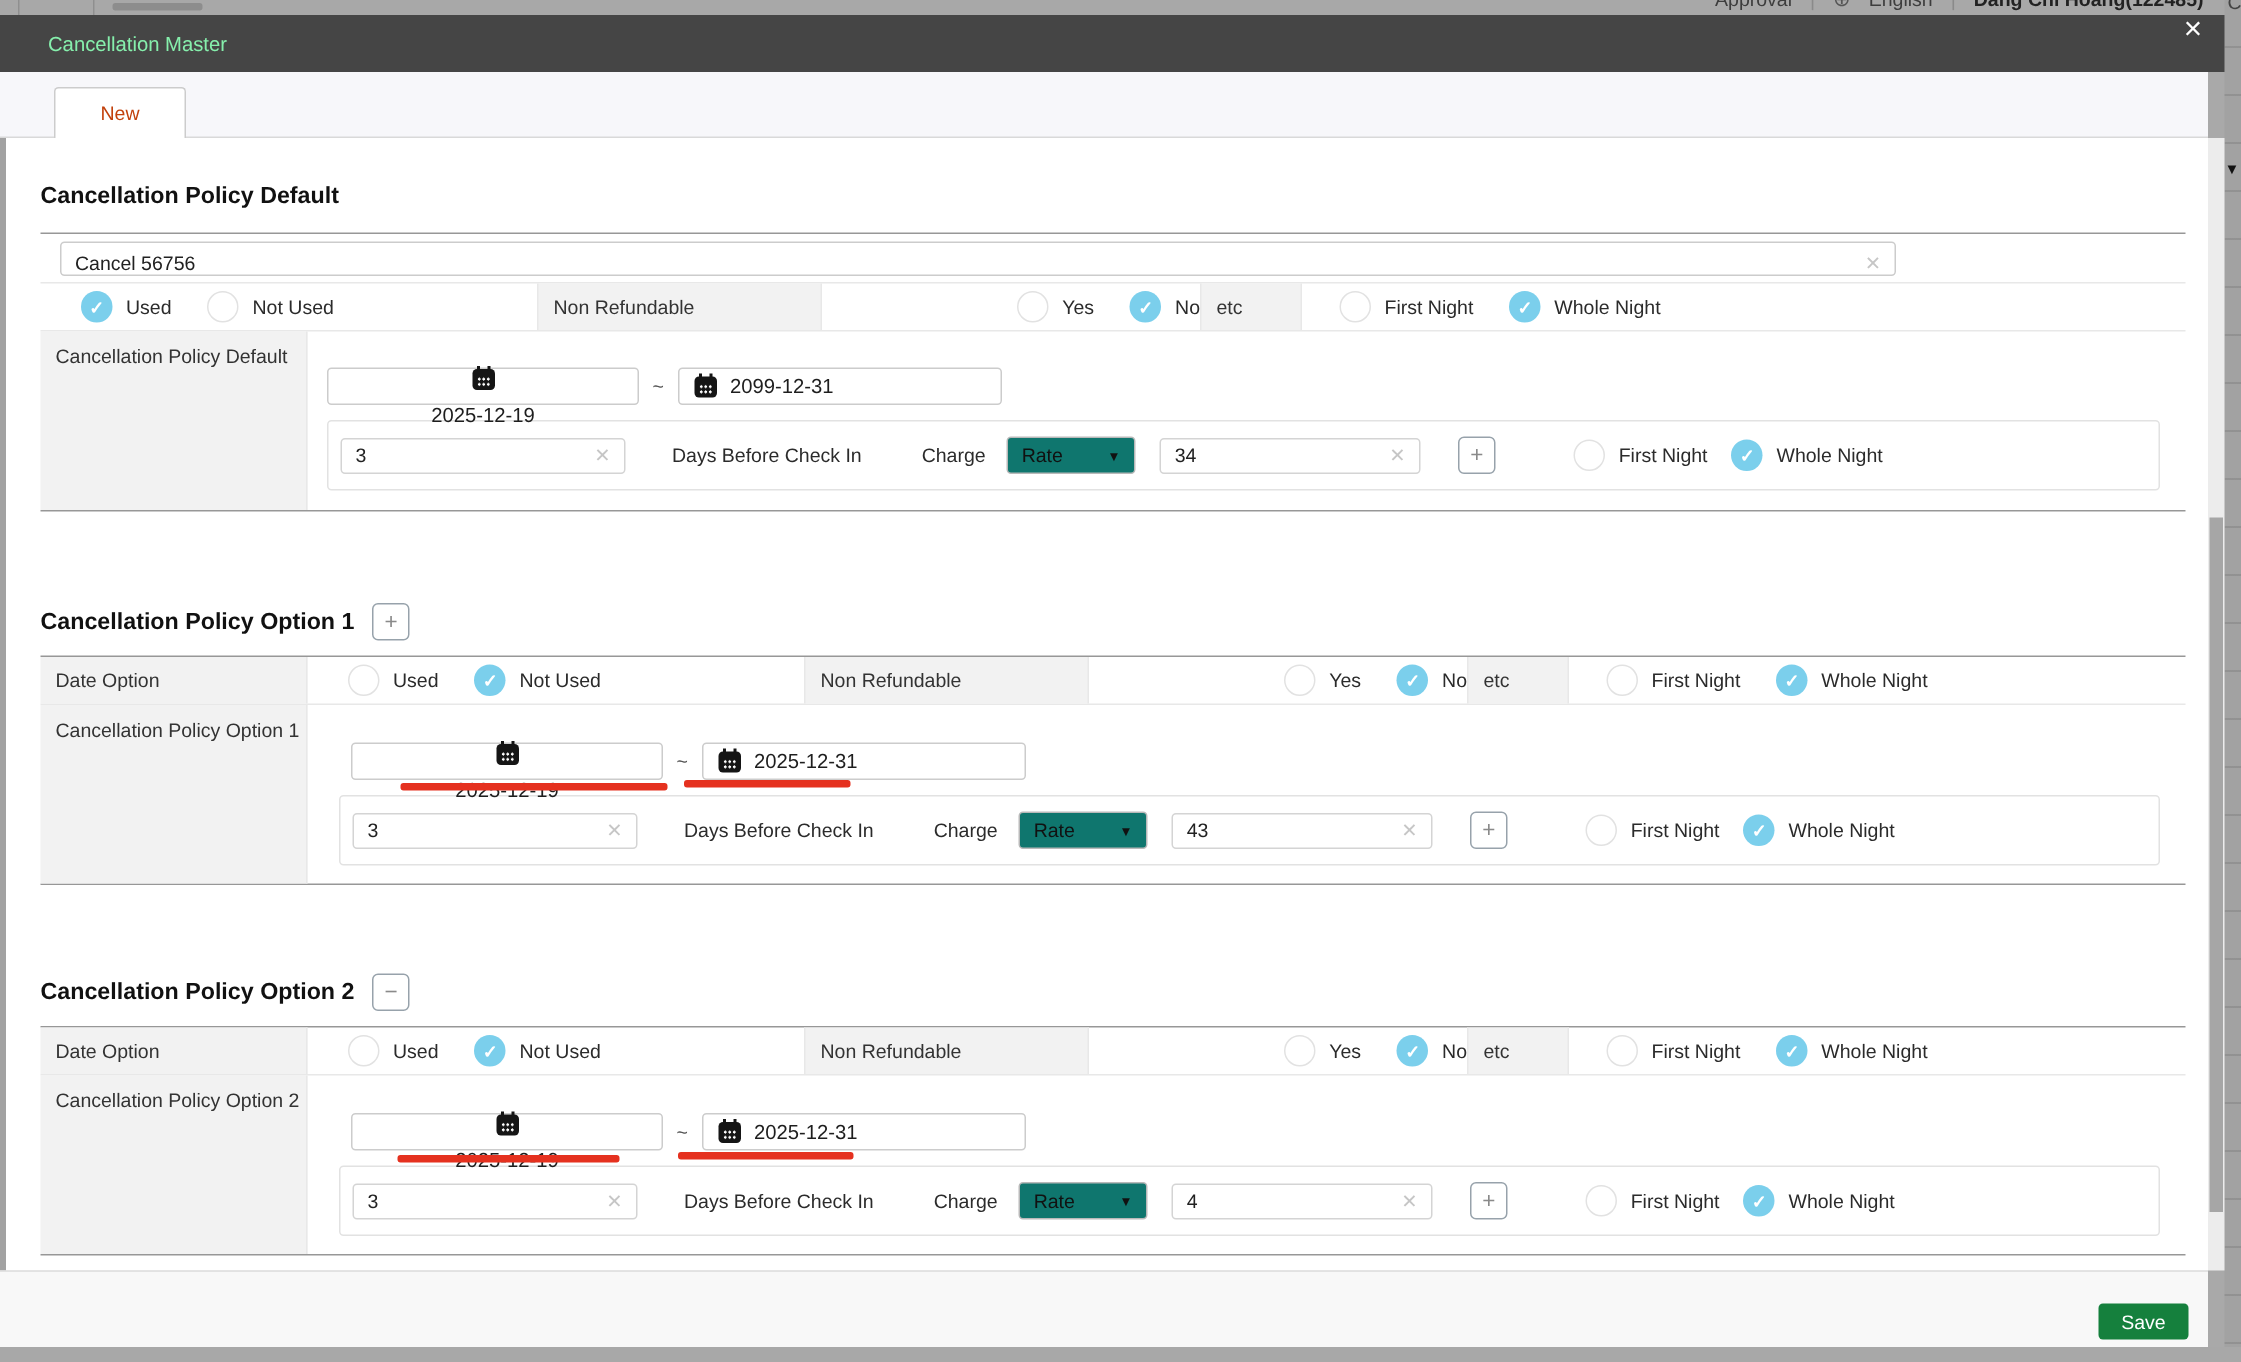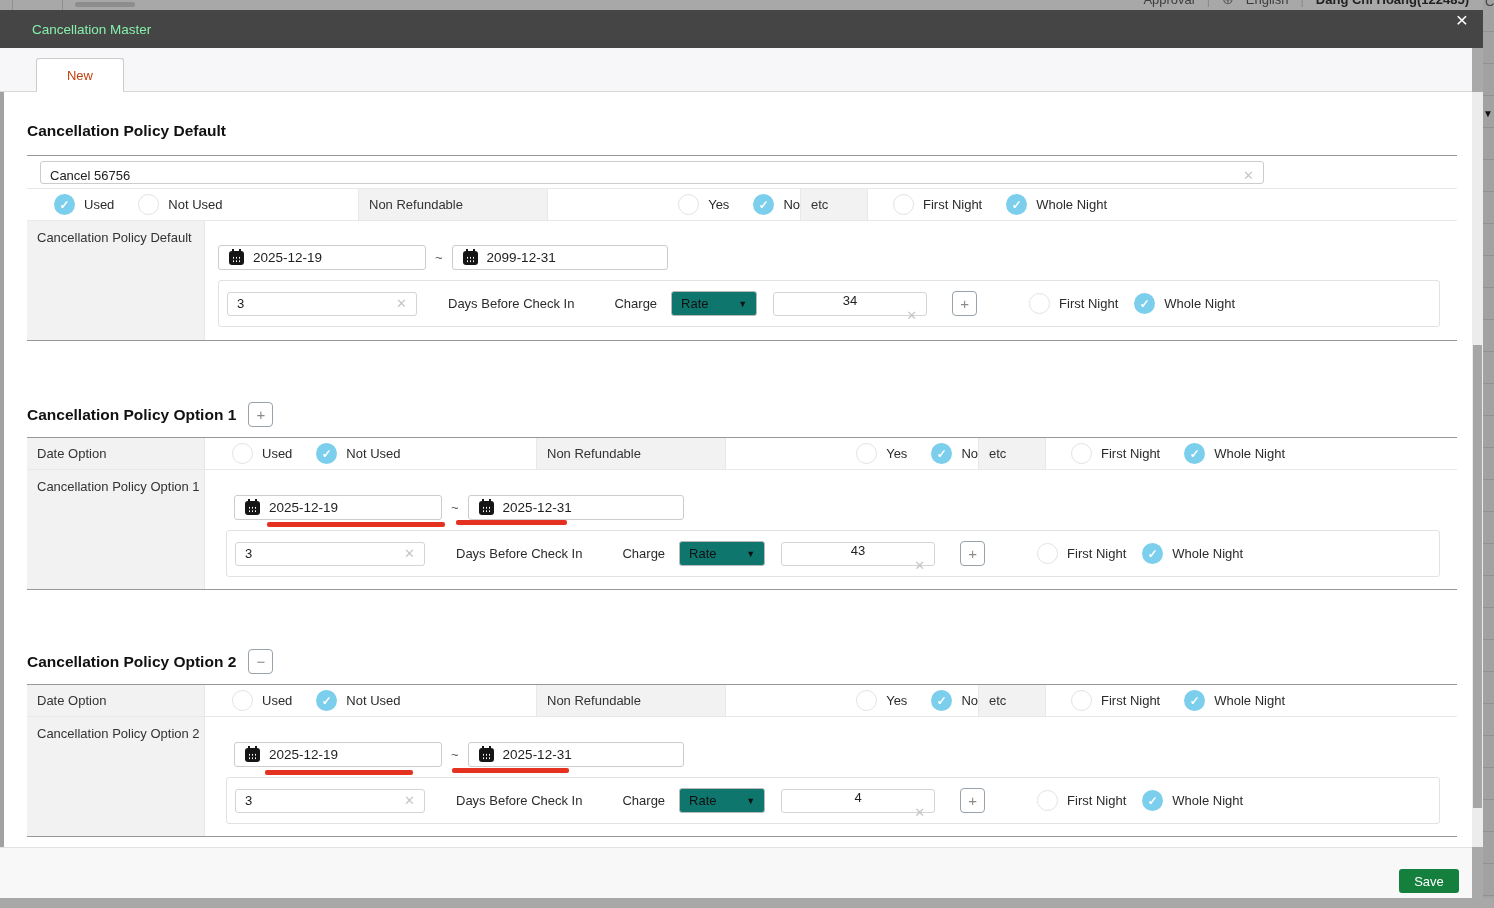--- a/index.html
+++ b/index.html
@@ -61,30 +61,30 @@
   .radio.off { background:#fff; border:1px solid #e2e2e2; }
   .radio.on { background:#7bcfec; color:#fff; font-size:12px; font-weight:bold; }
   .rlbl { font-size:13px; color:#2b2b2b; margin-left:9px; }
   .sp24 { margin-left:24px; } .sp16 { margin-left:16px; } .ml52 { margin-left:52px; }
   
   .title-in { margin-left:13px; width:1224px; height:23px; border:1px solid #ccc; border-radius:3px; background:#fff; display:flex; align-items:flex-end; padding:0 9px; font-size:13px; color:#222; }
   .x { margin-left:auto; color:#c6c6c6; font-size:13px; cursor:pointer; }
   .date-row { display:flex; align-items:center; margin:24px 0 0 13px; }
   .date-row.ind { margin-left:29px; margin-top:25px; }
   .date-in { height:25px; border:1px solid #ccc; border-radius:3px; background:#fff; display:inline-flex; align-items:center; gap:9px; padding:0 10px; font-size:13.5px; color:#1e1e1e; cursor:text; }
-  .w208 { width:208px; } .w212 { width:216px; }
+  .w208 { width:208px;flex-direction:column; } .w212 { width:216px; }
   .tilde { margin:0 9px; color:#555; font-size:13px; }
   .cal { width:15px; height:14px; background:#151515; border-radius:3px; position:relative; flex:none; }
   .cal::before { content:""; position:absolute; top:-2px; left:3px; width:2px; height:3px; background:#151515; box-shadow:7px 0 0 #151515; }
   .cal::after { content:""; position:absolute; left:3px; top:5px; width:9px; height:7px;
     background-image:radial-gradient(#fff 35%, rgba(255,255,255,0) 40%); background-size:3px 3.5px; }
   .detail-box { margin:10px 0 0 13px; width:1222px; height:47px; border:1px solid #e2e2e2; border-radius:3px; display:flex; align-items:center; padding-left:8px; background:#fff; }
   .detail-box.ind { margin-left:21px; width:1214px; }
   .num-in { height:24px; border:1px solid #d4d4d4; border-radius:3px; background:#fff; display:flex; align-items:center; padding:0 9px; font-size:13px; color:#222; cursor:text; }
-  .w190 { width:190px; } .w174 { width:154px;flex-direction:column; }
+  .w190 { width:190px; } .w174 { width:174px; }
   .lbl { font-size:13px; color:#2b2b2b; white-space:nowrap; }
   .ml31 { margin-left:31px; } .ml40 { margin-left:40px; } .ml14 { margin-left:14px; } .ml16 { margin-left:16px; } .ml25 { margin-left:25px; }
   .sel { width:86px; height:25px; border:1px solid #b9b9b9; border-radius:3px; background:#0f766e; display:flex; align-items:center; justify-content:space-between; padding:0 9px; font-size:13px; color:#111; cursor:pointer; }
   .caret { font-size:9px; color:#111; }
   .red-line { position:absolute; height:5px; background:#e5311f; border-radius:2px; }
 </style>
 </head>
 <body>
 
 <div class="top-strip">

